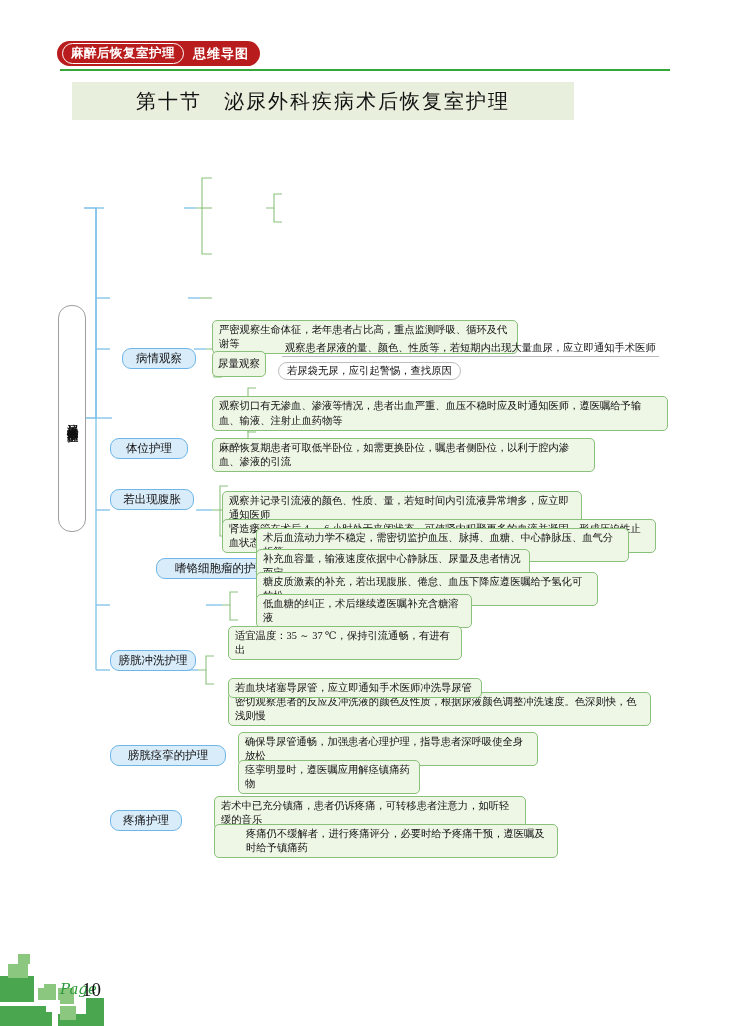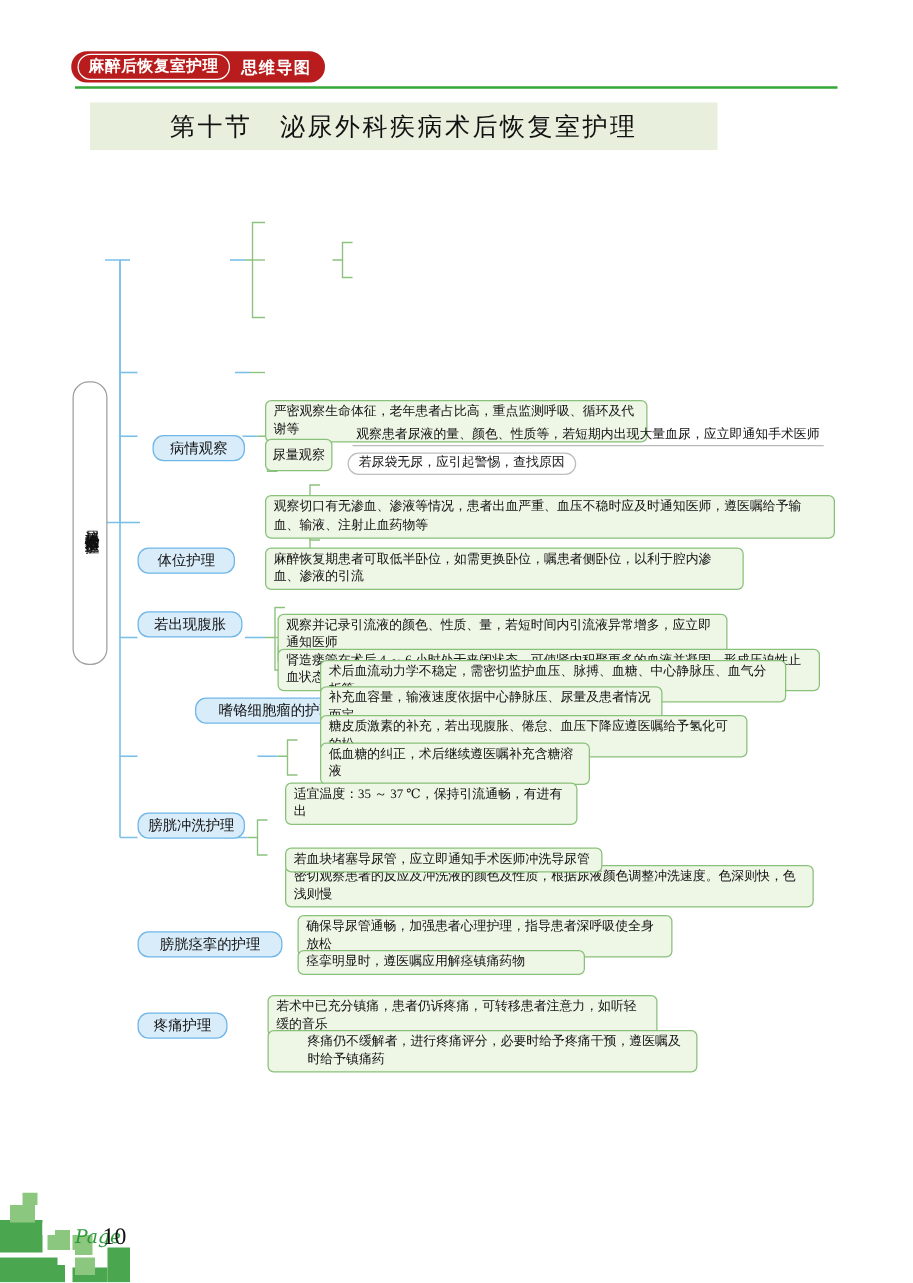--- a/index.html
+++ b/index.html
@@ -204,21 +204,21 @@
     <span>膀胱冲洗护理</span>
   </div>
   <div class="leaf" style="left:228px;top:476px;width:234px;">适宜温度：35 ～ 37 ℃，保持引流通畅，有进有出</div>
   <div class="leaf" style="left:228px;top:502px;width:423px;margin-top:40px;">密切观察患者的反应及冲洗液的颜色及性质，根据尿液颜色调整冲洗速度。色深则快，色浅则慢</div>
   <div class="leaf" style="left:228px;top:528px;width:254px;">若血块堵塞导尿管，应立即通知手术医师冲洗导尿管</div>
 
   <div class="branch" style="left:110px;top:595px;width:116px;">
     <span>膀胱痉挛的护理</span>
   </div>
   <div class="leaf" style="left:238px;top:582px;width:300px;">确保导尿管通畅，加强患者心理护理，指导患者深呼吸使全身放松</div>
-  <div class="leaf" style="left:238px;top:610px;width:230px;">痉挛明显时，遵医嘱应用解痉镇痛药物</div>
+  <div class="leaf" style="left:238px;top:610px;width:182px;">痉挛明显时，遵医嘱应用解痉镇痛药物</div>
 
   <div class="branch" style="left:110px;top:660px;width:72px;">
     <span>疼痛护理</span>
   </div>
   <div class="leaf" style="left:214px;top:646px;width:312px;">若术中已充分镇痛，患者仍诉疼痛，可转移患者注意力，如听轻缓的音乐</div>
   <div class="leaf" style="left:214px;top:674px;width:344px;padding-left:31px;">疼痛仍不缓解者，进行疼痛评分，必要时给予疼痛干预，遵医嘱及时给予镇痛药</div>
 
 </div>
 
 <div class="footer">

